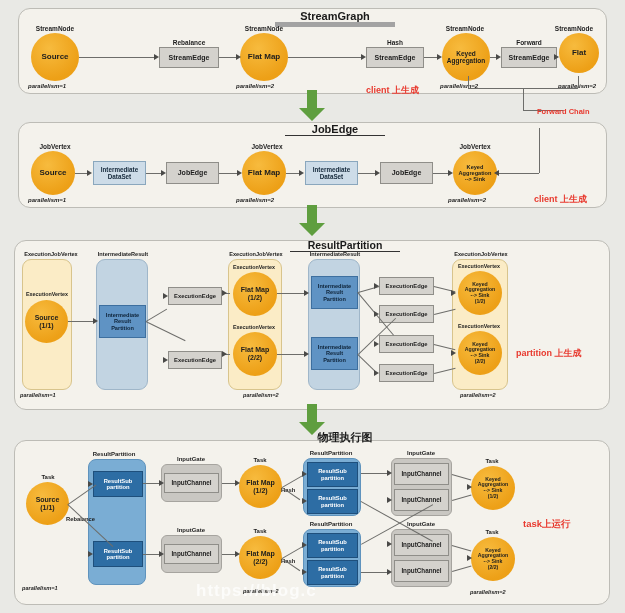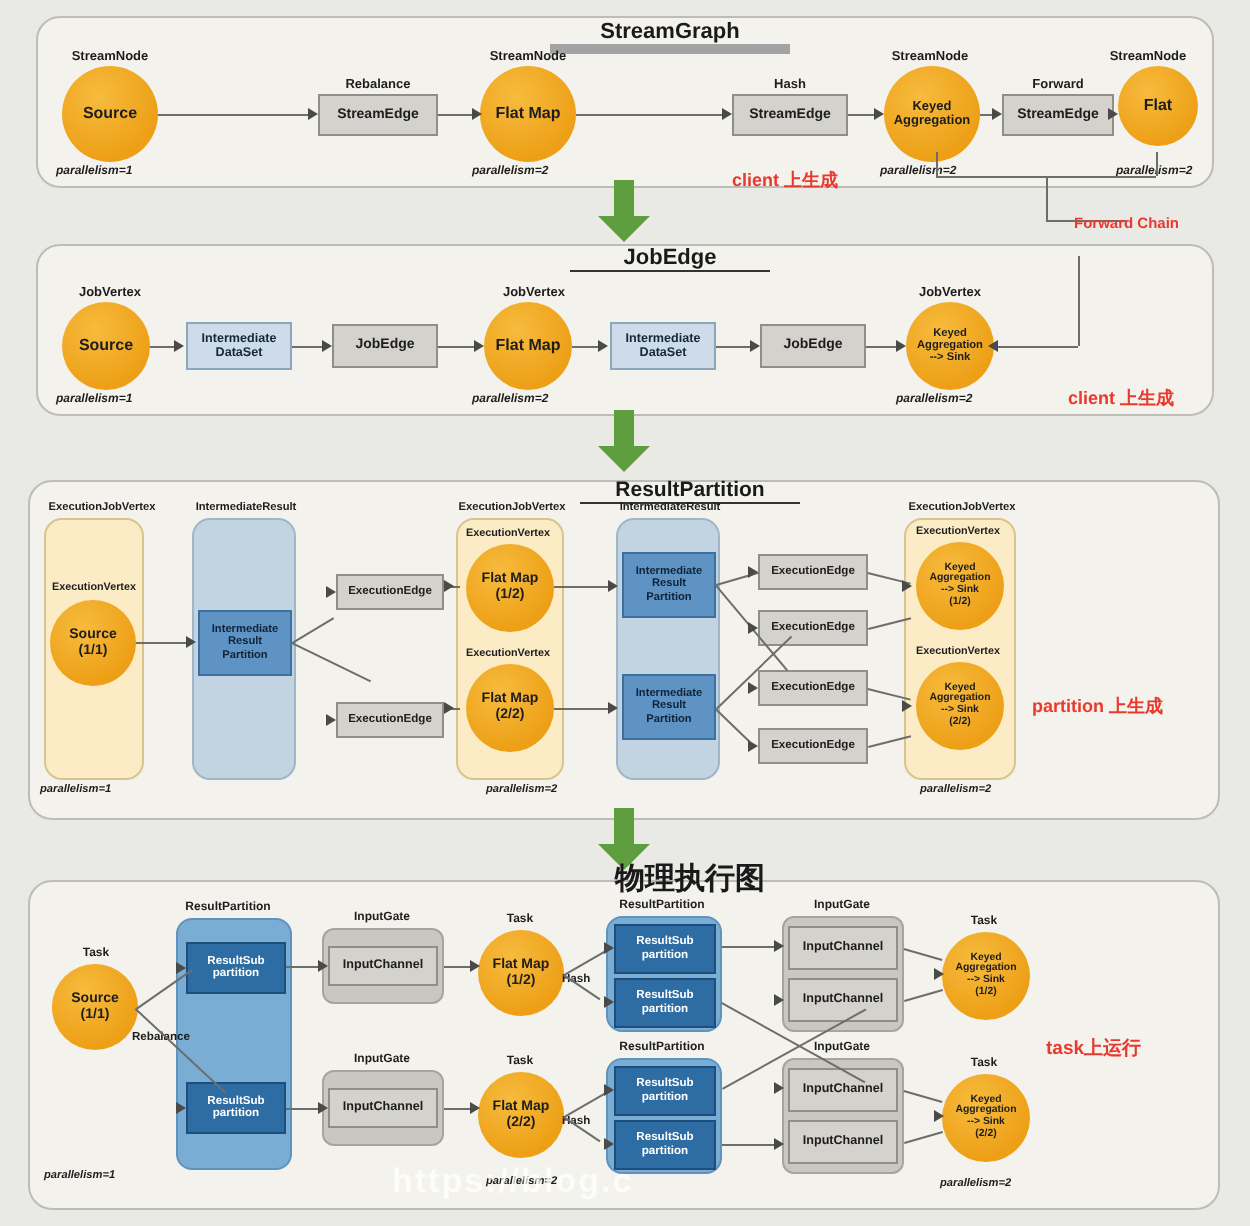--- a/index.html
+++ b/index.html
@@ -233,21 +233,21 @@
   <div class="arrow" style="left:451px;top:290px;"></div>
   <div class="arrow" style="left:451px;top:350px;"></div>
 
   <div class="red" style="left:516px;top:347px;font-size:9px;">partition 上生成</div>
 
   <svg class="garrow" style="left:298px;top:404px;" width="28" height="32" viewBox="0 0 28 32">
     <polygon points="9,0 19,0 19,18 27,18 14,31 1,18 9,18" fill="#5f9e3f"></polygon>
   </svg>
 
   <div class="panel" style="left:14px;top:440px;width:596px;height:165px;"></div>
-  <div class="sect-title" style="left:295px;top:430px;width:100px;font-size:15px;">物理执行图</div>
+  <div class="sect-title" style="left:295px;top:430px;width:100px;font-size:11px;">物理执行图</div>
 
   <div class="cap" style="left:28px;top:474px;width:40px;font-size:6px;">Task</div>
   <div class="circ" style="left:26px;top:482px;width:43px;height:43px;font-size:7px;">Source<br>(1/1)</div>
   <div class="par" style="left:22px;top:585px;font-size:5.6px;">parallelism=1</div>
 
   <div class="cap" style="left:68px;top:451px;width:92px;font-size:6px;">ResultPartition</div>
   <div class="midbluebox" style="left:88px;top:459px;width:58px;height:126px;"></div>
   <div class="dknode" style="left:93px;top:471px;width:50px;height:26px;font-size:5.8px;">ResultSub<br>partition</div>
   <div class="dknode" style="left:93px;top:541px;width:50px;height:26px;font-size:5.8px;">ResultSub<br>partition</div>
   <div class="edgelbl" style="left:66px;top:516px;font-size:5.8px;">Rebalance</div>

